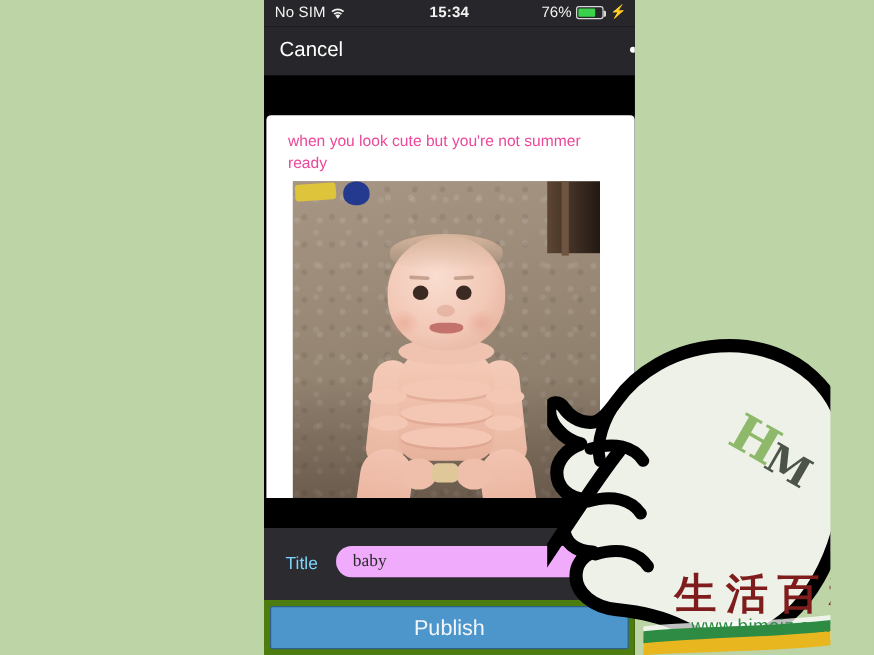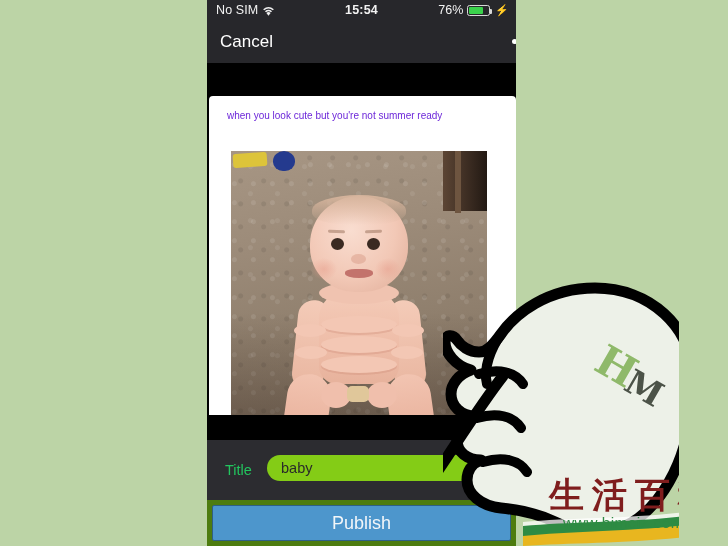--- a/index.html
+++ b/index.html
@@ -9,21 +9,21 @@
   body {
     width: 728px;
     height: 546px;
     overflow: hidden;
     font-family: "Liberation Sans", sans-serif;
     background: #bcd4a6;
     position: relative;
   }
   #canvas {
     position: absolute;
-    left: 3px; top: 0;
+    left: 16px; top: 0;
     width: 676px;
     height: 546px;
     background: #bcd4a6;
     overflow: hidden;
   }
 
   
   #phone {
     position: absolute;
     left: 204px;
@@ -159,23 +159,23 @@
     width: 307px;
     height: 344px;
     background: #ffffff;
     border-radius: 4px 4px 0 0;
     overflow: hidden;
   }
   #meme-caption {
     position: absolute;
     left: 18px; top: 13px;
     width: 268px;
-    font-size: 10px;
+    font-size: 13px;
     line-height: 1.42;
-    color: #6d28d9;
+    color: #ec4899;
   }
   #meme-photo {
     position: absolute;
     left: 22px; top: 55px;
     width: 256px;
     height: 289px;
     overflow: hidden;
     background: #9b8a78;
   }
   
@@ -370,33 +370,33 @@
     position: absolute;
     left: 0; top: 440px;
     width: 309px;
     height: 60px;
     background: #2c2c30;
   }
   #title-label {
     position: absolute;
     left: 18px; top: 22px;
     font-size: 14.5px;
-    color: #22c55e;
+    color: #7dd3fc;
   }
   #title-input {
     position: absolute;
     left: 60px; top: 15px;
     width: 232px;
     height: 26px;
-    background: #84cc16;
+    background: #f0abfc;
     border: none;
     border-radius: 13px;
     padding: 0 14px;
     box-sizing: border-box;
-    font-family: Liberation Sans, sans-serif;
+    font-family: Liberation Serif, serif;
     font-size: 14.5px;
     color: #2a2a2a;
     outline: none;
   }
 
   
   #publish-wrap {
     position: absolute;
     left: -1px; top: 500px;
     width: 311px;
@@ -472,21 +472,21 @@
       <div class="sb-left">
         <span class="sb-carrier">No SIM</span>
         <span class="wifi-icon">
           <svg viewBox="0 0 16 13" width="13" height="11">
             <path d="M8 11.6 L5.4 8.2 Q8 6.2 10.6 8.2 Z" fill="#f0f0f0"></path>
             <path d="M3.6 6.1 Q8 2.6 12.4 6.1 L11.0 7.5 Q8 5.1 5.0 7.5 Z" fill="#f0f0f0"></path>
             <path d="M1.4 3.6 Q8 -1.4 14.6 3.6 L13.3 5.0 Q8 0.9 2.7 5.0 Z" fill="#f0f0f0"></path>
           </svg>
         </span>
       </div>
-      <div class="sb-time">15:54</div>
+      <div class="sb-time">15:34</div>
       <div class="sb-right">
         <span class="batt-pct">76%</span>
         <span class="batt-shell">
           <span class="batt-fill"></span>
           <span class="batt-nub"></span>
         </span>
         <span class="bolt-icon">⚡</span>
       </div>
     </div>
 

